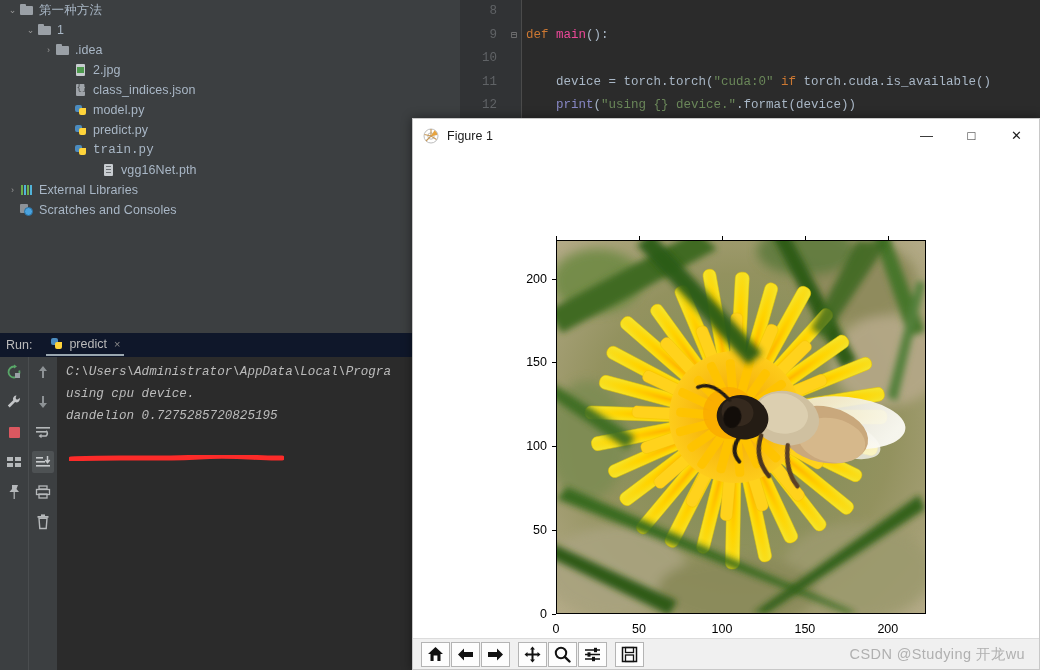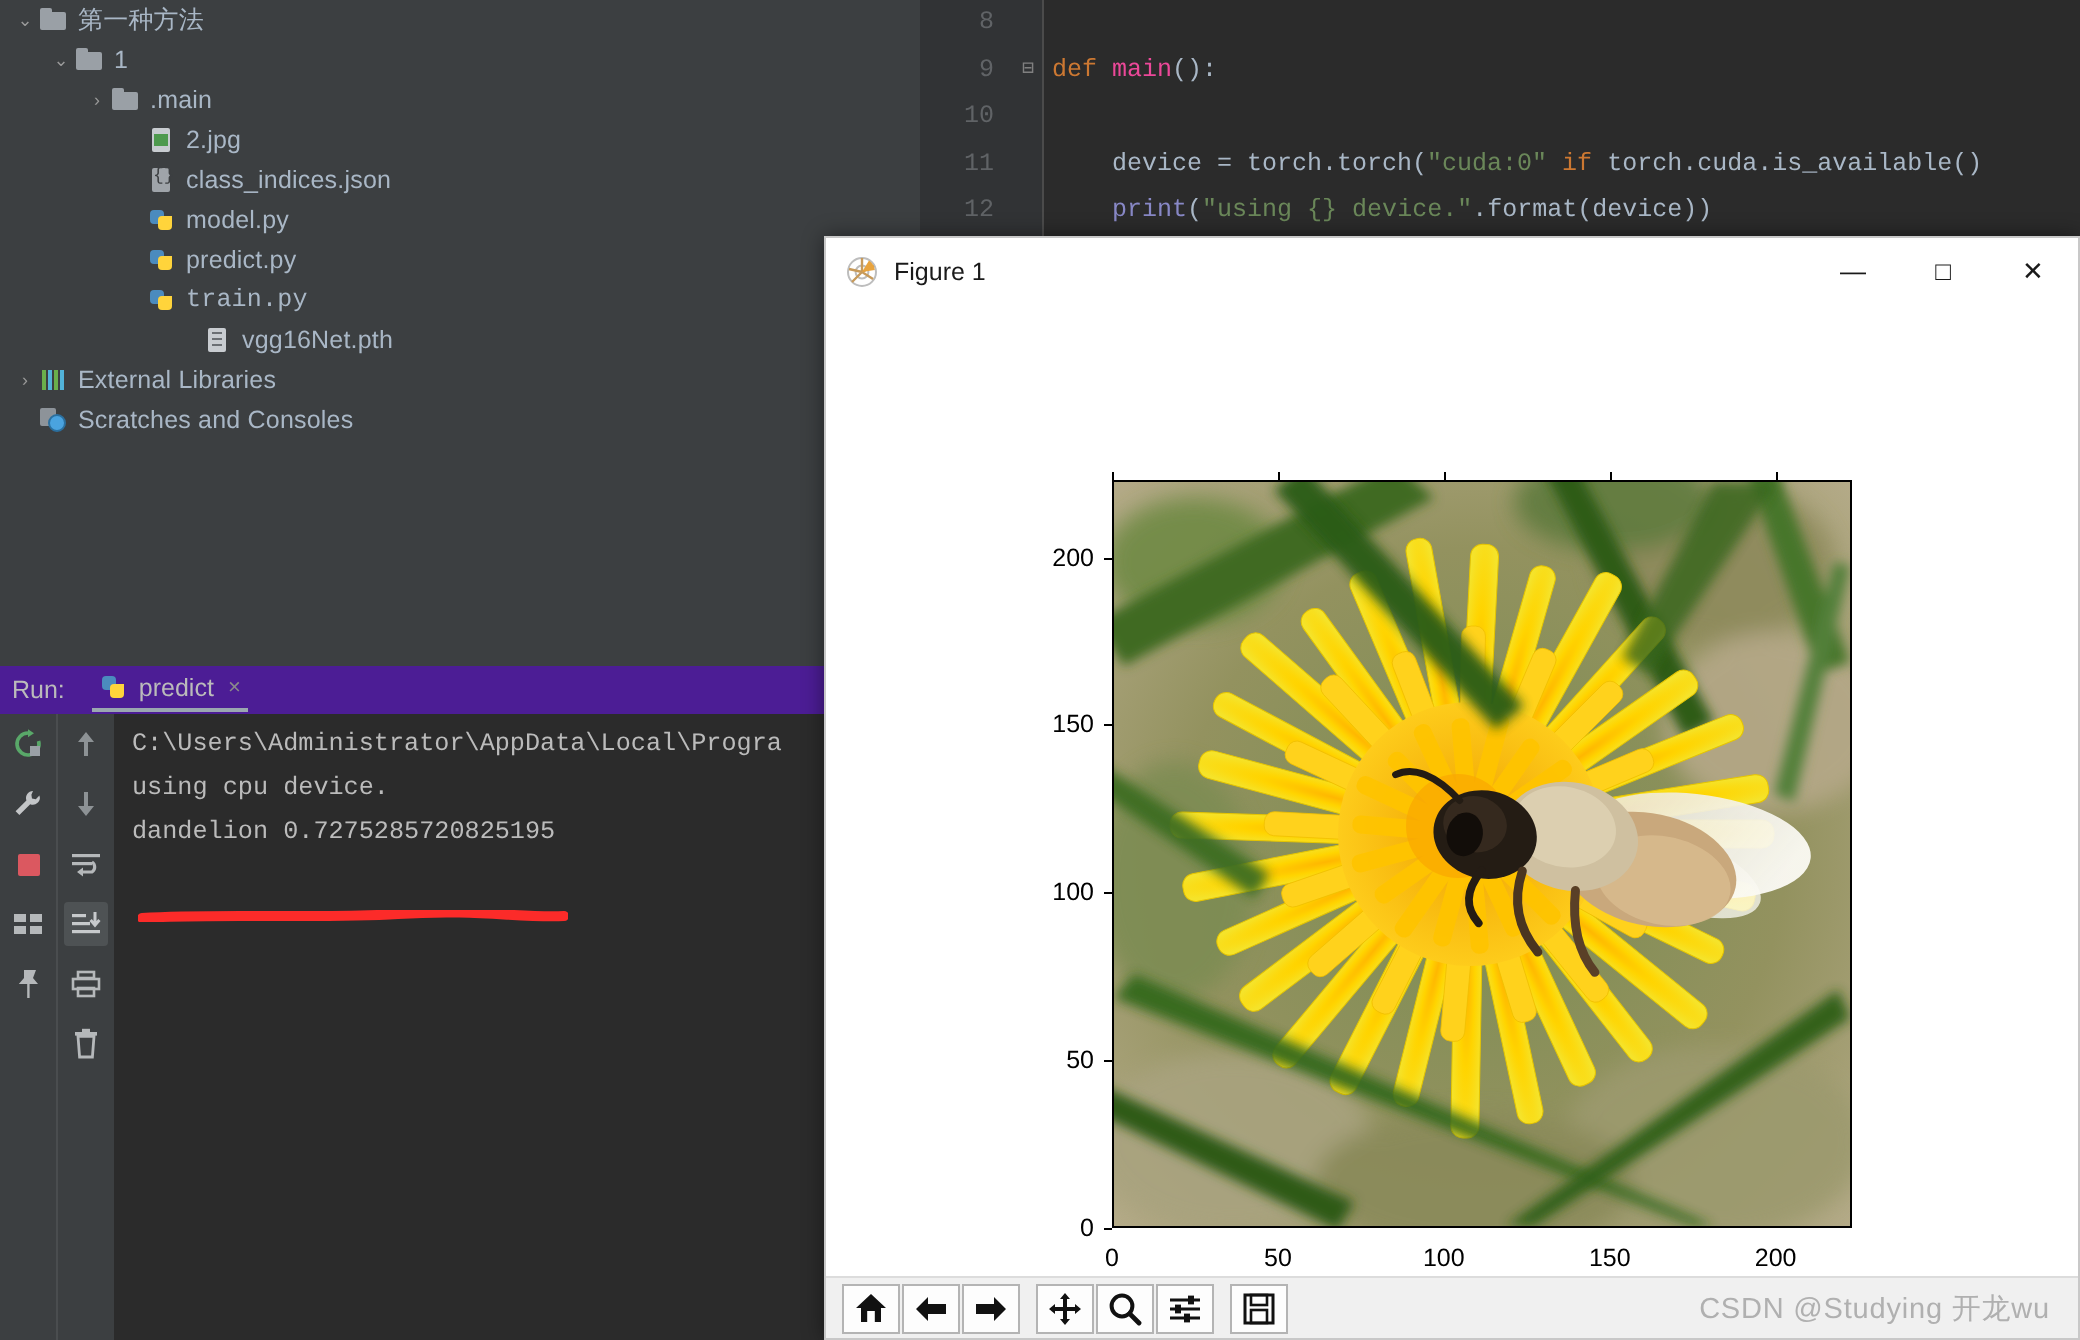--- a/index.html
+++ b/index.html
@@ -201,21 +201,21 @@
   .kw { color: #cc7832; }
   .fn { color: #ec4899; }
   .str { color: #6a8759; }
   .pfn { color: #8888c6; }
 
   
   .run-panel {
     position: absolute;
     left: 0; top: 333px;
     width: 460px; height: 337px;
-    background: #4c1d95;
+    background: #0f172a;
     overflow: hidden;
   }
   .run-tabs {
     position: relative;
     height: 24px;
     display: flex;
     align-items: center;
     color: #bbbbbb;
     font-size: 12.5px;
     padding-left: 6px;
@@ -272,20 +272,21 @@
     display: flex; align-items: center; justify-content: center;
     position: relative;
   }
   .tool-btn.sel { background: #4e5254; border-radius: 2px; }
   .console {
     flex: 1;
     background: #2b2b2b;
     position: relative;
     overflow: hidden;
     padding-top: 4px;
+    font-style: italic;
   }
   .console-line {
     color: #bbbbbb;
     font-family: "Liberation Mono", monospace;
     font-size: 12.6px;
     line-height: 22px;
     white-space: pre;
     padding-left: 9px;
   }
   .red-underline {
@@ -427,21 +428,21 @@
           <span class="lbl">第一种方法</span>
         </div>
         <div class="tree-row" style="padding-left: 24px;">
           <span class="arrow">⌄</span>
           <span class="ficon ic-folder"></span>
           <span class="lbl">1</span>
         </div>
         <div class="tree-row" style="padding-left: 42px;">
           <span class="arrow">›</span>
           <span class="ficon ic-folder"></span>
-          <span class="lbl">.main</span>
+          <span class="lbl">.idea</span>
         </div>
         <div class="tree-row" style="padding-left: 60px;">
           <span class="arrow"></span>
           <span class="ficon ic-img"></span>
           <span class="lbl">2.jpg</span>
         </div>
         <div class="tree-row" style="padding-left: 60px;">
           <span class="arrow"></span>
           <span class="ficon ic-json"></span>
           <span class="lbl">class_indices.json</span>

